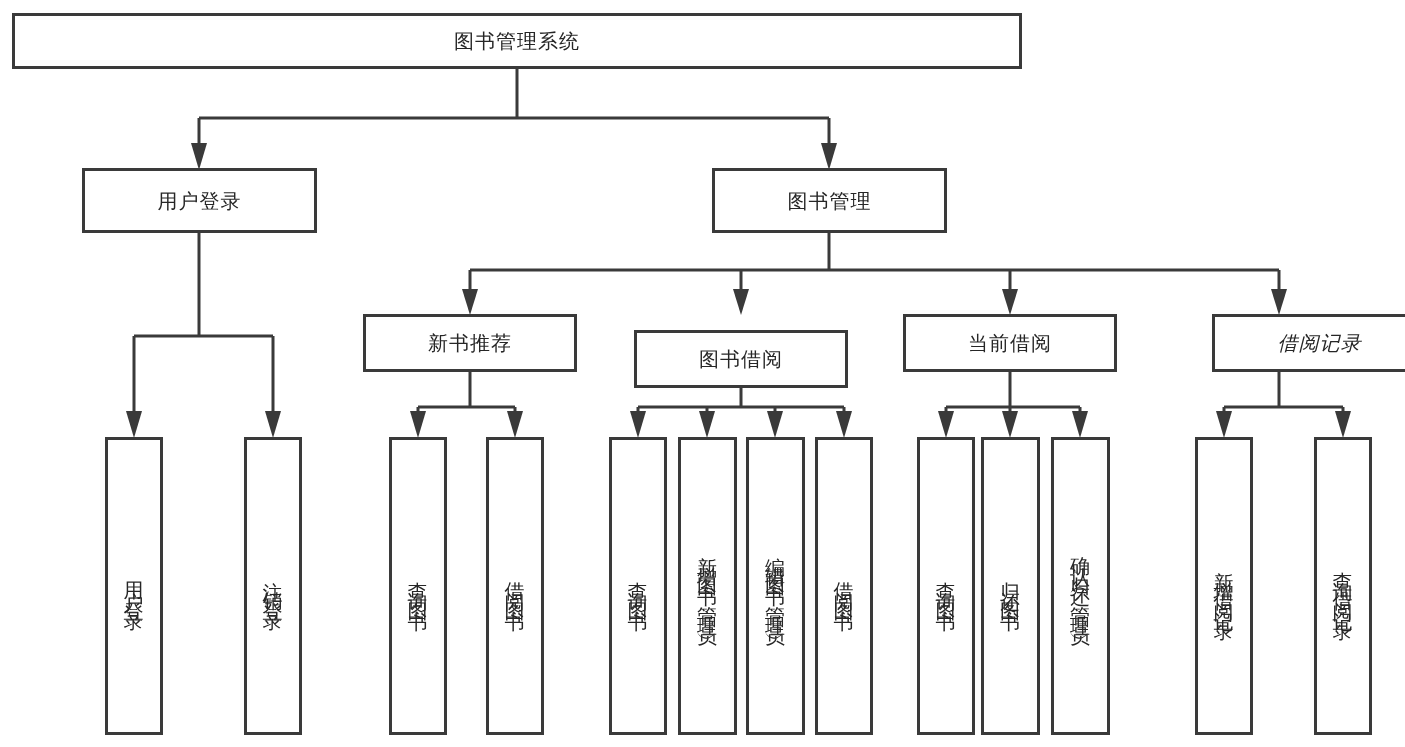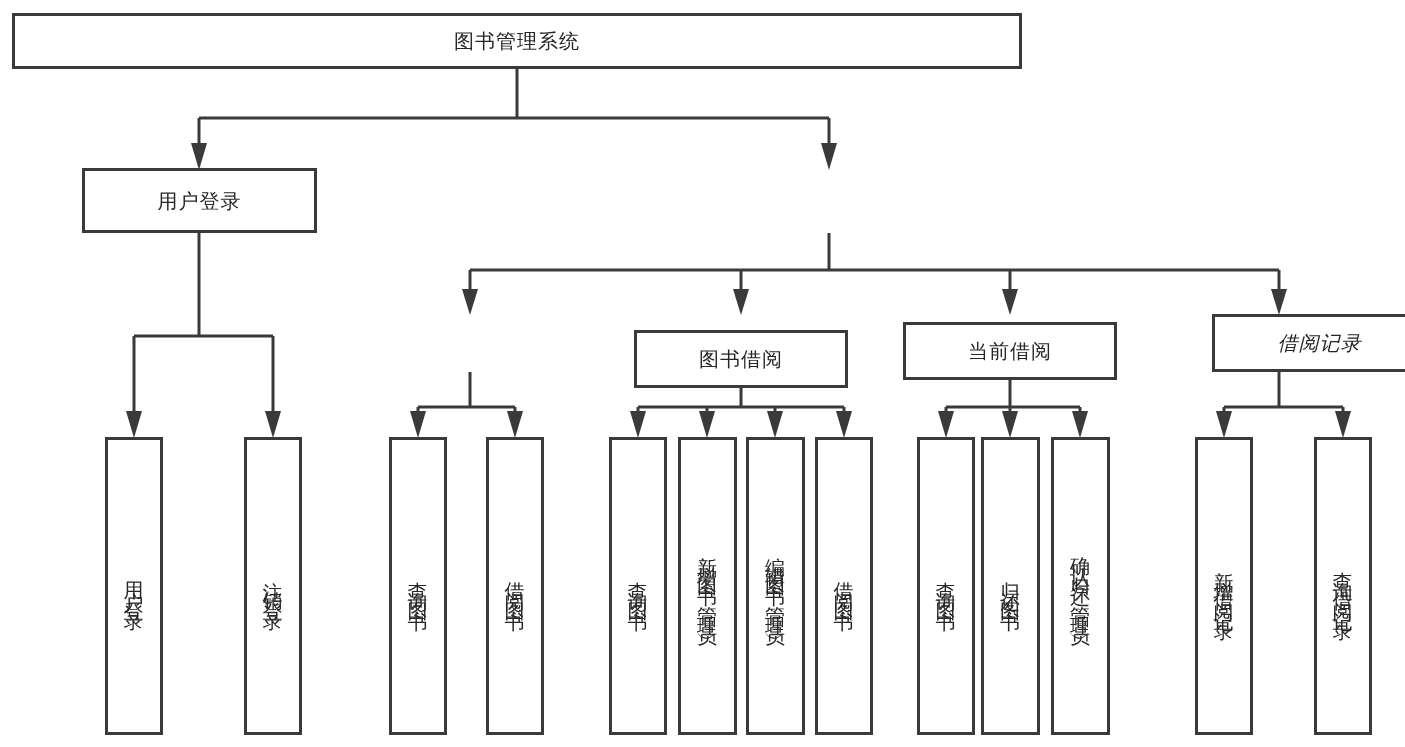--- a/index.html
+++ b/index.html
@@ -96,25 +96,31 @@
     </g>
   </svg>
 
   <div class="box" style="left:12px;top:13px;width:1010px;height:56px;">
     <span>图书管理系统</span>
   </div>
 
   <div class="box" style="left:82px;top:168px;width:235px;height:65px;">
     <span>用户登录</span>
   </div>
+  <div class="box" style="left:712px;top:168px;width:235px;height:65px;">
+    <span>图书管理</span>
+  </div>
 
+  <div class="box" style="left:363px;top:314px;width:214px;height:58px;">
+    <span>新书推荐</span>
+  </div>
   <div class="box" style="left:634px;top:330px;width:214px;height:58px;">
     <span>图书借阅</span>
   </div>
-  <div class="box" style="left:903px;top:322px;width:214px;height:58px;">
+  <div class="box" style="left:903px;top:314px;width:214px;height:58px;">
     <span>当前借阅</span>
   </div>
   <div class="box" style="left:1212px;top:314px;width:215px;height:58px;font-style:italic;">
     <span>借阅记录</span>
   </div>
 
   <div class="box leaf" style="left:105px;top:437px;width:58px;height:298px;">
     <span>用户登录</span>
   </div>
   <div class="box leaf" style="left:244px;top:437px;width:58px;height:298px;">

